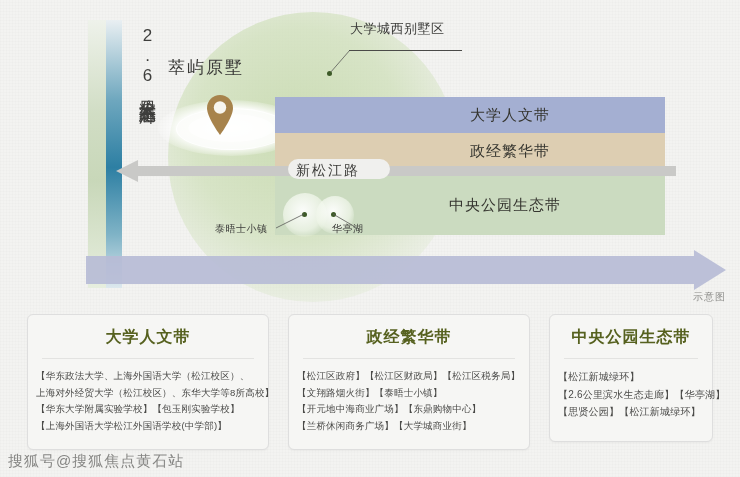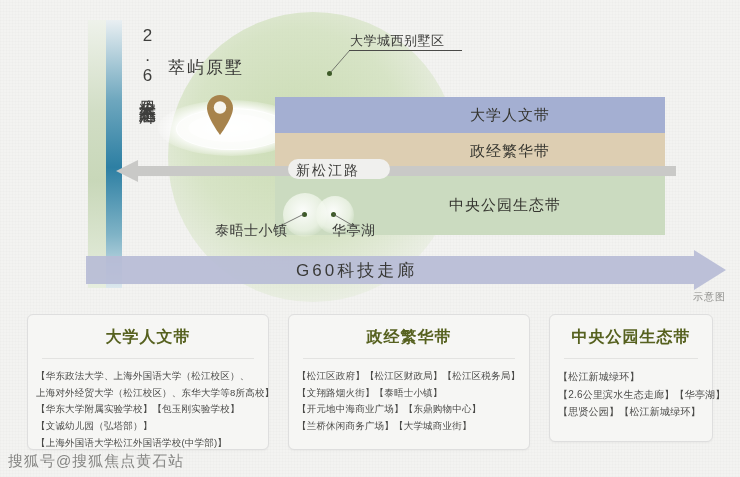--- a/index.html
+++ b/index.html
@@ -85,27 +85,27 @@
   }
 
   
   .circ{position:absolute;border-radius:50%;
     background:radial-gradient(circle at 45% 40%, rgba(255,255,255,.92) 0%, rgba(240,246,234,.75) 55%, rgba(230,240,222,0) 78%);}
   #circ1{left:283px;top:193px;width:44px;height:44px;}
   #circ2{left:316px;top:196px;width:38px;height:38px;}
   .pdot{position:absolute;width:5px;height:5px;border-radius:50%;background:#3d5a28;}
   #dot-taiwu{left:302px;top:212px;}
   #dot-huating{left:331px;top:212px;}
-  .anno{position:absolute;font-size:14px;color:#3b3b39;white-space:nowrap;letter-spacing:.5px;}
+  .anno{position:absolute;font-size:10px;color:#3b3b39;white-space:nowrap;letter-spacing:.5px;}
   #anno-taiwu{left:215px;top:222px;}
   #anno-huating{left:332px;top:222px;}
 
   
   #dot-villa{left:327px;top:71px;width:5px;height:5px;}
-  #anno-villa{left:350px;top:32px;font-size:13px;letter-spacing:.5px;}
+  #anno-villa{left:350px;top:20px;font-size:13px;letter-spacing:.5px;}
   #anno-villa-underline{position:absolute;left:349px;top:50px;width:113px;height:1px;background:#4a4a48;}
 
   
   #g60-arrow{position:absolute;left:86px;top:250px;width:640px;height:40px;}
   #g60-label{
     position:absolute;left:296px;top:259px;
     font-size:17px;letter-spacing:3px;color:#3a3a38;
   }
 
   #note{position:absolute;right:14px;top:290px;font-size:10px;color:#8d8d8a;letter-spacing:1px;}
@@ -192,35 +192,33 @@
 
   <div class="anno" id="anno-taiwu">泰晤士小镇</div>
   <div class="anno" id="anno-huating">华亭湖</div>
   <div class="pdot" id="dot-villa"></div>
   <div class="anno" id="anno-villa">大学城西别墅区</div>
   <div id="anno-villa-underline"></div>
 
   <svg id="g60-arrow" viewBox="0 0 640 40" preserveAspectRatio="none">
     <path d="M0 6 L608 6 L608 0 L640 20 L608 40 L608 34 L0 34 Z" fill="#b7bcd6" opacity="0.92"></path>
   </svg>
-  <div id="g60-label">G60科技走廊</div>
 
   <div id="note">示意图</div>
 </div>
 
 <div id="cards">
 
   <div class="card" id="card-0">
     <div class="card-title">大学人文带</div>
     <div class="card-div"></div>
     <div class="card-body">
       <div class="card-line">【华东政法大学、上海外国语大学（松江校区）、</div>
       <div class="card-line">上海对外经贸大学（松江校区）、东华大学等8所高校】</div>
       <div class="card-line">【华东大学附属实验学校】【包玉刚实验学校】</div>
-      <div class="card-line">【文诚幼儿园（弘塔部）】</div>
       <div class="card-line">【上海外国语大学松江外国语学校(中学部)】</div>
     </div>
   </div>
 
   <div class="card" id="card-1">
     <div class="card-title">政经繁华带</div>
     <div class="card-div"></div>
     <div class="card-body">
       <div class="card-line">【松江区政府】【松江区财政局】【松江区税务局】</div>
       <div class="card-line">【文翔路烟火街】【泰晤士小镇】</div>

